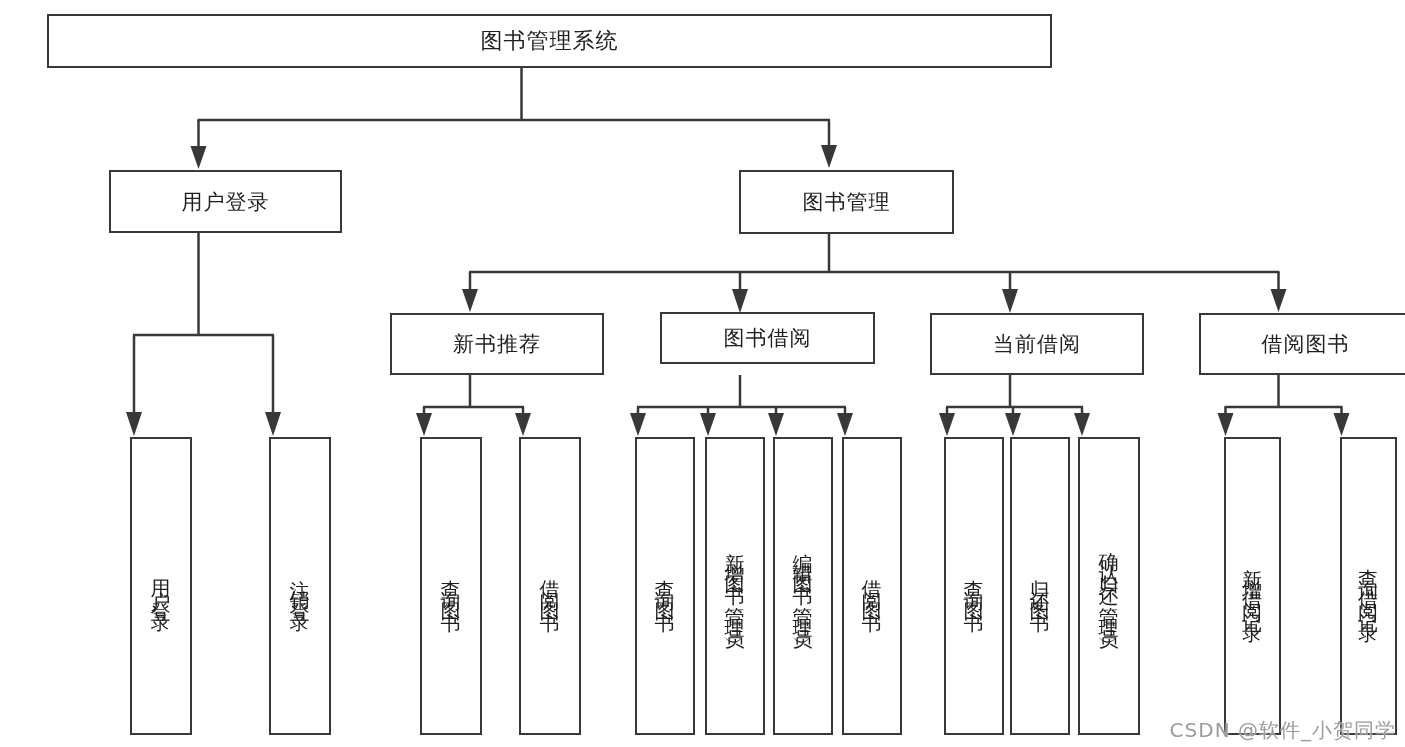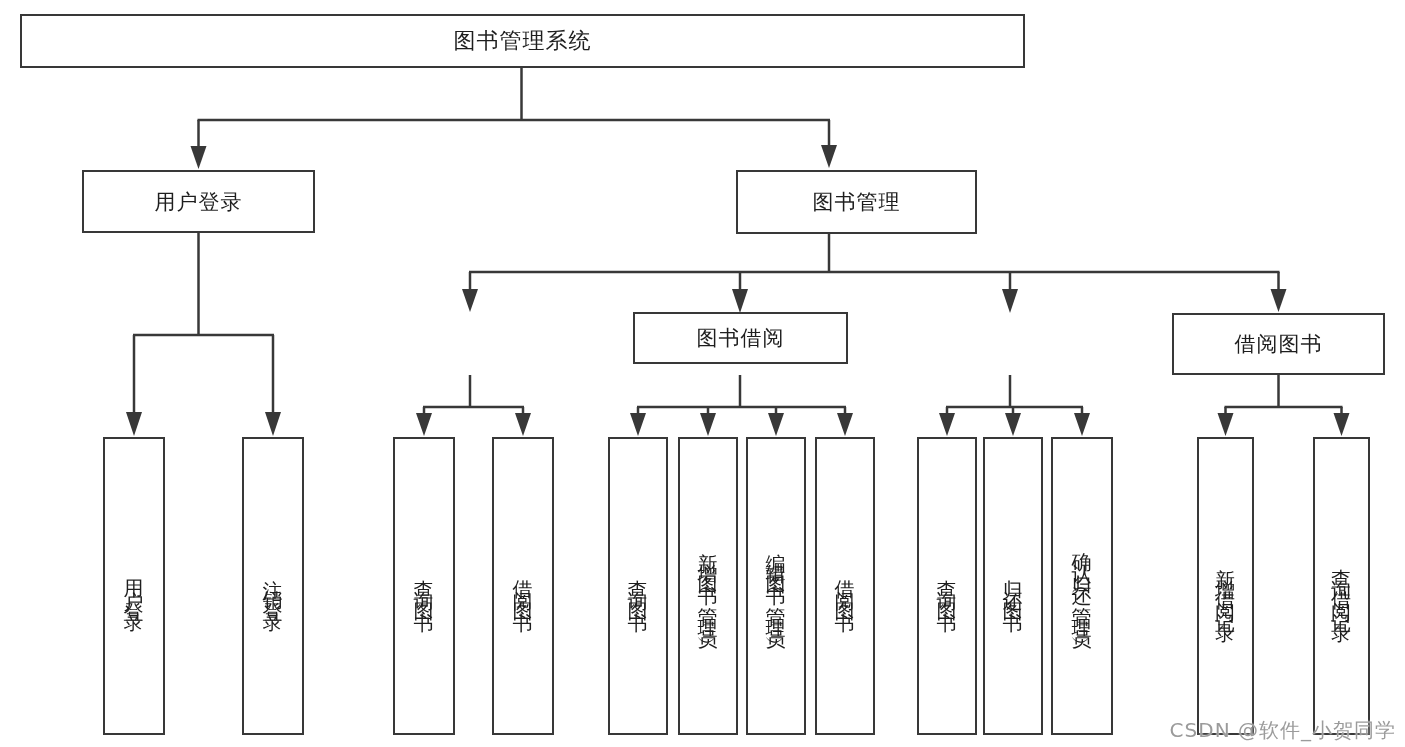--- a/index.html
+++ b/index.html
@@ -29,20 +29,21 @@
   .connectors line { stroke: var(--line); stroke-width: 2.5; }
   .connectors polygon { fill: var(--line); }
   .node {
     position: absolute;
     box-sizing: border-box;
     background: #ffffff;
     border: 2.5px solid var(--line);
     display: flex;
     align-items: center;
     justify-content: center;
+    margin-left: 27px;
   }
   .node .lbl {
     font-size: 21px;
     letter-spacing: 1px;
     color: var(--text);
     white-space: nowrap;
   }
   .node.root .lbl { font-size: 22px; }
   .node.h { height: 63px; }
   .node.v {
@@ -152,27 +153,33 @@
     </g>
   </svg>
 
   <div class="node root" style="left:20px; top:14px; width:1005px; height:54px">
     <span class="lbl">图书管理系统</span>
   </div>
 
   <div class="node h" style="left:82px; top:170px; width:233px">
     <span class="lbl">用户登录</span>
   </div>
-  <div class="node h" style="left:736px; top:170px; width:241px; height:64px">
+  <div class="node h" style="left:712px; top:170px; width:215px; height:64px">
     <span class="lbl">图书管理</span>
   </div>
 
+  <div class="node h" style="left:363px; top:313px; width:214px; height:62px">
+    <span class="lbl">新书推荐</span>
+  </div>
   <div class="node h" style="left:633px; top:312px; width:215px; height:52px">
     <span class="lbl">图书借阅</span>
   </div>
+  <div class="node h" style="left:903px; top:313px; width:214px; height:62px">
+    <span class="lbl">当前借阅</span>
+  </div>
   <div class="node h" style="left:1172px; top:313px; width:213px; height:62px">
     <span class="lbl">借阅图书</span>
   </div>
 
   <div class="node v" style="left:103px">
     <span class="vlbl">用户登录</span>
   </div>
   <div class="node v" style="left:242px">
     <span class="vlbl">注销登录</span>
   </div>

